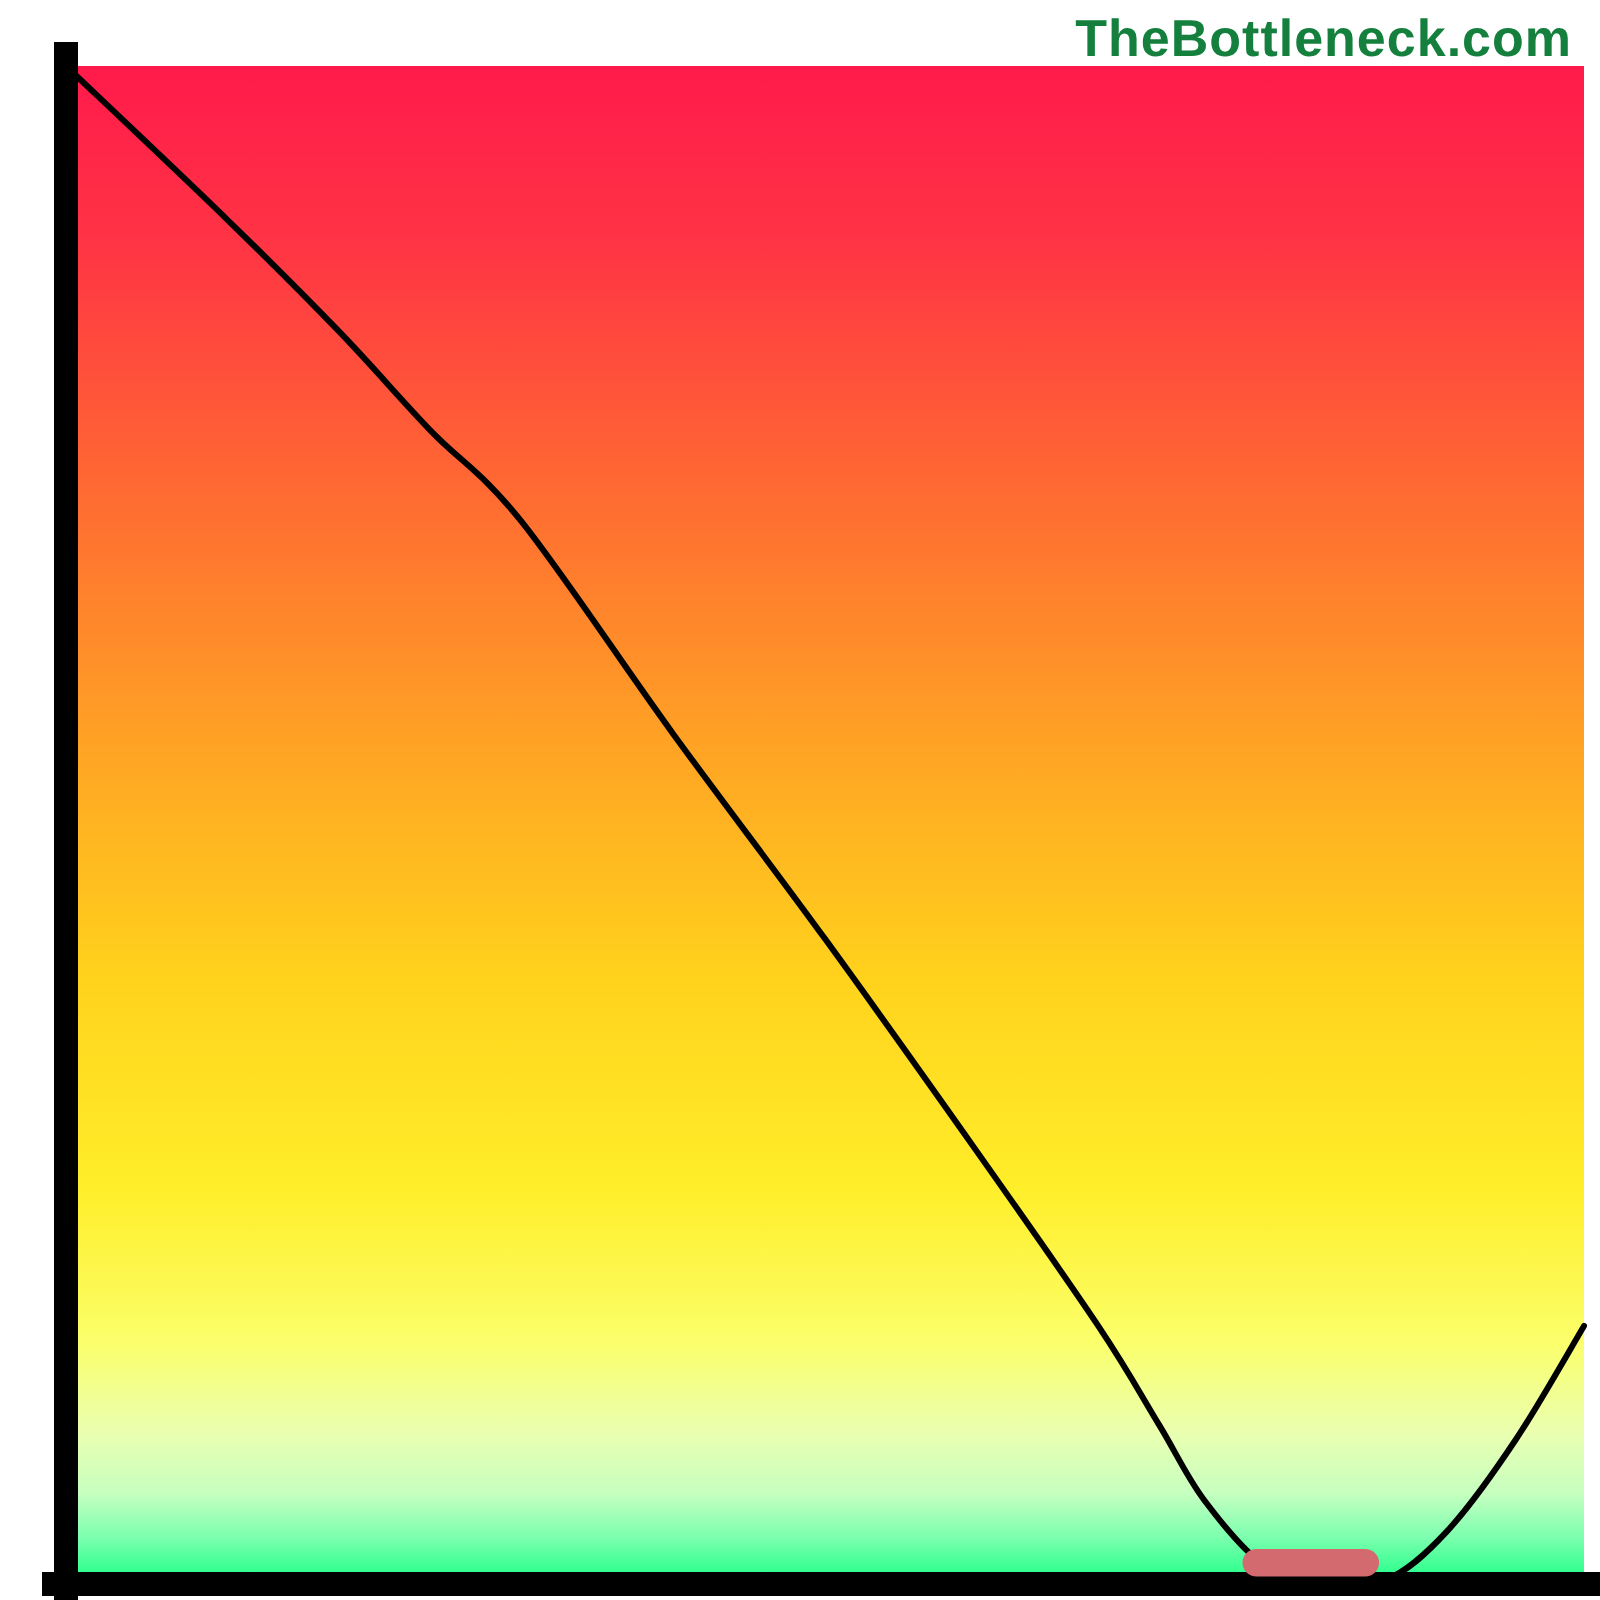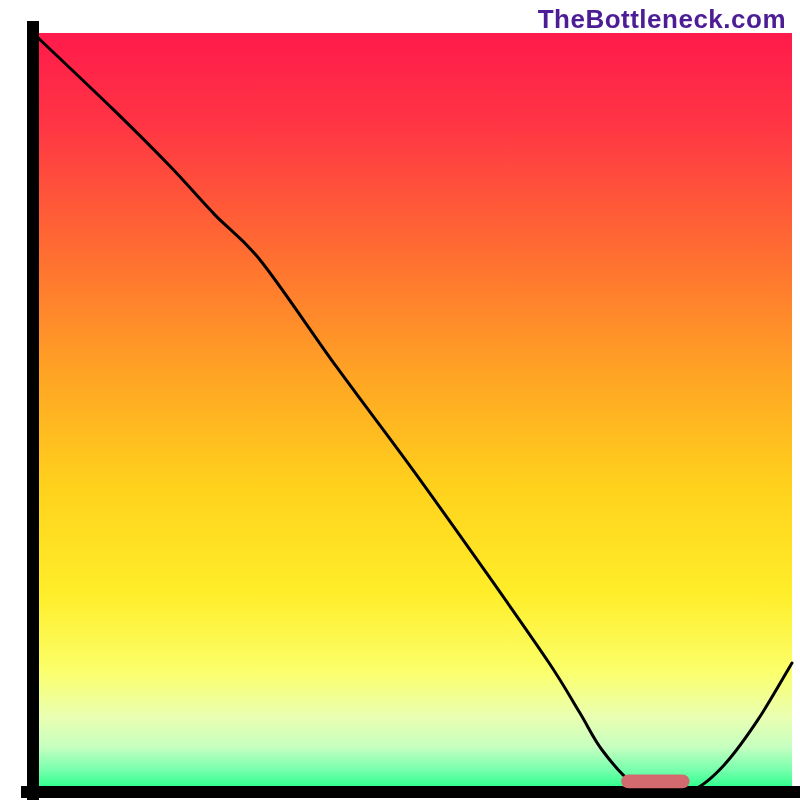--- a/index.html
+++ b/index.html
@@ -16,21 +16,21 @@
     height: 800px;
     background: #ffffff;
   }
   .watermark {
     position: absolute;
     top: 4px;
     right: 14px;
     font-family: Arial, Helvetica, sans-serif;
     font-size: 26px;
     font-weight: 600;
-    color: #4c1d95;
+    color: #15803d;
     letter-spacing: 0.5px;
   }
   svg.plot {
     position: absolute;
     top: 0;
     left: 0;
   }
 </style>
 </head>
 <body>

